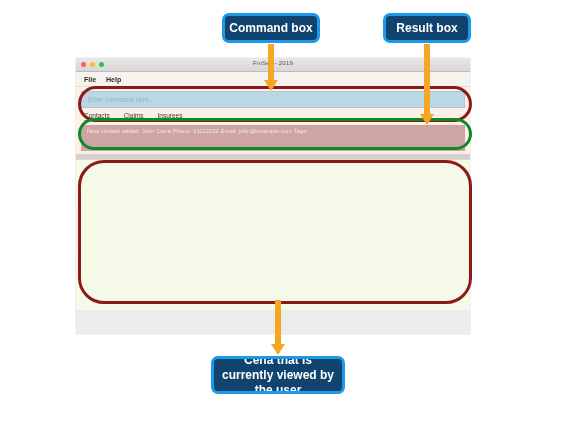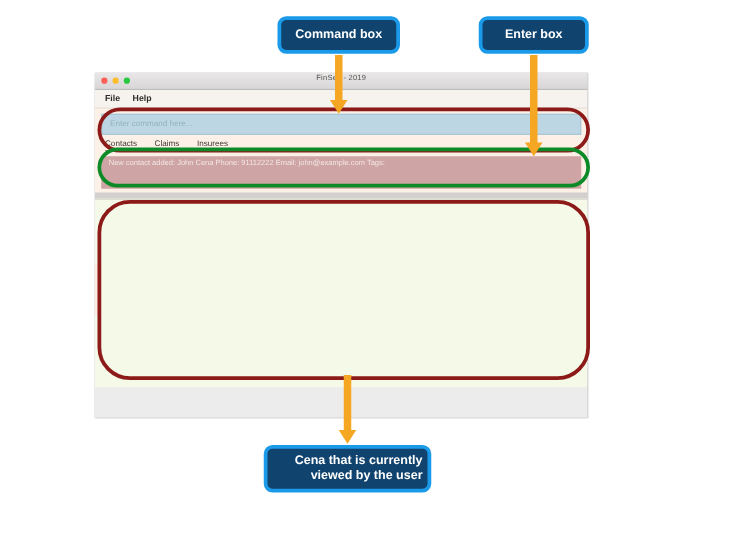--- a/index.html
+++ b/index.html
@@ -109,22 +109,22 @@
     border: 3px solid #8c1a18; border-radius: 26px;
   }
 
   .callout {
     position: absolute;
     background: #10436e;
     border: 3px solid #1a9ae8;
     border-radius: 7px;
     color: #ffffff;
     display: flex; align-items: center; justify-content: center;
-    text-align: right;
-    font-size: 10px; font-weight: bold;
+    text-align: center;
+    font-size: 12px; font-weight: bold;
     line-height: 1.25;
     box-sizing: border-box;
   }
   .callout.command { left: 222px; top: 13px; width: 98px; height: 30px; }
   .callout.result  { left: 383px; top: 13px; width: 88px; height: 30px; }
   .callout.list    { left: 211px; top: 356px; width: 134px; height: 38px; padding: 0 4px; }
 
   .arrow { position: absolute; }
   .arrow .shaft { position: absolute; background: #f5a623; }
   .arrow .head  { position: absolute; width: 0; height: 0; }
@@ -228,21 +228,21 @@
 
     <div class="filler"></div>
 
   </div>
 
   <div class="oval cmd"></div>
   <div class="oval result"></div>
   <div class="oval list"></div>
 
   <div class="callout command">Command box</div>
-  <div class="callout result">Enter box</div>
+  <div class="callout result">Result box</div>
   <div class="callout list">Cena that is currently viewed by the user</div>
 
   <div class="arrow cmd">
     <div class="shaft"></div>
       <div class="head"></div>
   </div>
   <div class="arrow res">
     <div class="shaft"></div>
       <div class="head"></div>
   </div>

